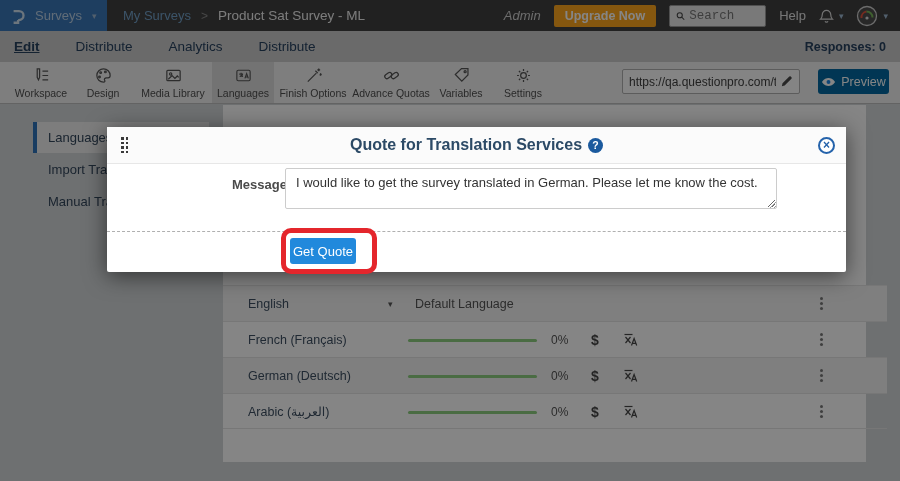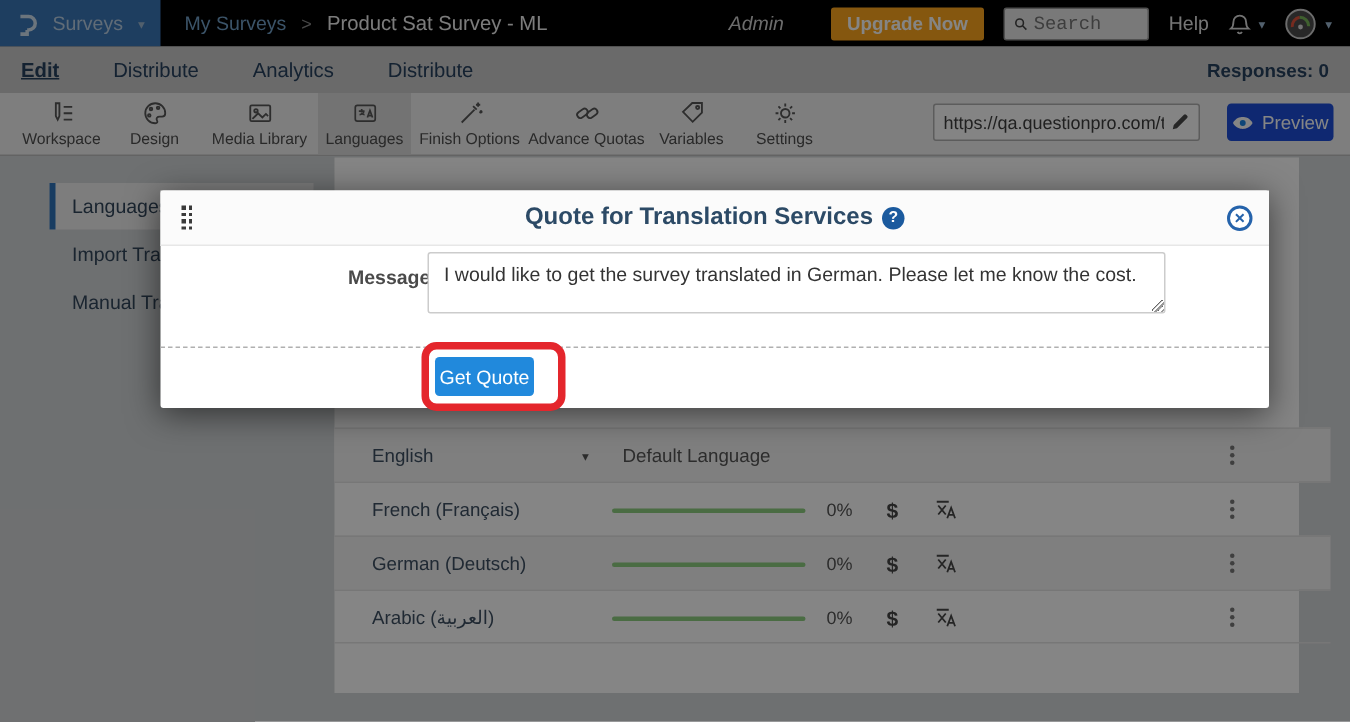--- a/index.html
+++ b/index.html
@@ -3,52 +3,52 @@
 <meta charset="utf-8">
 <style>
   * { margin:0; padding:0; box-sizing:border-box; }
   html,body { width:900px; height:481px; }
   body {
     font-family:"Liberation Sans", sans-serif;
     position:relative; overflow:hidden;
     background:#d4d6d8;
   }
   
-  .topbar { position:absolute; left:0; top:0; width:900px; height:31px; background:#000000; display:flex; align-items:center; }
+  .topbar { position:absolute; left:0; top:0; width:900px; height:31px; background:#404040; display:flex; align-items:center; }
   .logo-sec { width:107px; height:31px; background:#3b77b8; display:flex; align-items:center; padding-left:10px; gap:7px; flex:none; }
   .logo-mark { width:18px; height:18px; }
   .surveys-lbl { color:#b9cfe4; font-size:13px; }
   .caret { font-size:9px; color:#9db8d2; margin-left:3px; }
   .crumbs { display:flex; align-items:center; gap:10px; margin-left:16px; }
   .crumb-link { color:#72a0c8; font-size:13px; }
   .crumb-sep { color:#8a8a8a; font-size:12px; }
   .crumb-title { color:#ededed; font-size:13.5px; }
   .top-right { margin-left:auto; display:flex; align-items:center; gap:13px; padding-right:12px; }
   .admin-lbl { color:#d0d0d0; font-style:italic; font-size:13px; }
-  .upgrade-btn { background:#ffa81e; color:#fff; font-size:12.5px; font-weight:bold; padding:4px 11px; border-radius:2px; border:none; cursor:pointer;margin-left:18px; }
+  .upgrade-btn { background:#ffa81e; color:#fff; font-size:12.5px; font-weight:bold; padding:4px 11px; border-radius:2px; border:none; cursor:pointer; }
   .searchbox { width:97px; height:22px; background:#e9e9e9; border:1px solid #9a9a9a; border-radius:2px; display:flex; align-items:center; padding:0 6px; gap:4px; }
   .searchbox input { border:none; background:transparent; width:70px; font-size:12.5px; color:#333; outline:none; font-family:Liberation Mono, monospace; }
   .help-lbl { color:#e3e3e3; font-size:13px; }
   .icon-caret-wrap { display:flex; align-items:center; gap:2px; }
   
   .navbar { position:absolute; left:0; top:31px; width:900px; height:31px; background:#cbcbcb; display:flex; align-items:center; padding:0 14px; }
   .nav-tabs { display:flex; gap:36px; }
   .nav-tab { color:#27415f; font-size:13.5px; font-weight:500; cursor:pointer; }
   .nav-tab.active { text-decoration:underline; font-weight:bold; }
   .responses { margin-left:auto; color:#27415f; font-size:12.5px; font-weight:bold; }
   
   .toolbar { position:absolute; left:0; top:62px; width:900px; height:42px; background:#f2f2f2; border-bottom:1px solid #bfbfbf; display:flex; align-items:stretch; padding-left:10px; }
   .tool-item { width:62px; display:flex; flex-direction:column; align-items:center; justify-content:center; gap:2px; cursor:pointer; }
   .tool-item.wide { width:78px; }
   .tool-item.selected { background:#dcdcdc; }
   .tool-item svg { width:19px; height:19px; }
   .tool-lbl { font-size:10.5px; color:#4f4f4f; white-space:nowrap; }
   .url-box { position:absolute; left:622px; top:69px; width:178px; height:25px; background:#fdfdfd; border:1px solid #b0b0b0; border-radius:2px; display:flex; align-items:center; padding:0 6px; gap:4px; }
   .url-text { font-size:12px; color:#3f3f3f; white-space:nowrap; overflow:hidden; flex:1; }
-  .preview-btn { position:absolute; left:818px; top:69px; width:71px; height:25px; background:#1d4ed8; border:none; border-radius:3px; color:#fff; font-size:12.5px; display:flex; align-items:center; justify-content:center; gap:5px; cursor:pointer; font-family:inherit; }
+  .preview-btn { position:absolute; left:818px; top:69px; width:71px; height:25px; background:#0369a1; border:none; border-radius:3px; color:#fff; font-size:12.5px; display:flex; align-items:center; justify-content:center; gap:5px; cursor:pointer; font-family:inherit; }
   
   .side-item { position:absolute; left:33px; width:176px; height:31px; display:flex; align-items:center; padding-left:15px; font-size:13px; color:#33475c; cursor:pointer; }
   .side-item.selected { background:#f0f0f0; border-left:4px solid #2e74bb; padding-left:11px; }
   
   .panel { position:absolute; left:223px; top:105px; width:643px; height:357px; background:#ffffff; }
   .lang-rows { position:absolute; left:0; top:180px; width:664px; }
   .lang-row { position:relative; height:36px; border-top:1px solid #e4e4e4; }
   .lang-row:last-child { border-bottom:1px solid #e4e4e4; }
   .lang-row.shaded { background:#f3f3f3; }
   .lr-name { position:absolute; left:25px; top:0; line-height:36px; font-size:12.5px; color:#3e5063; }

